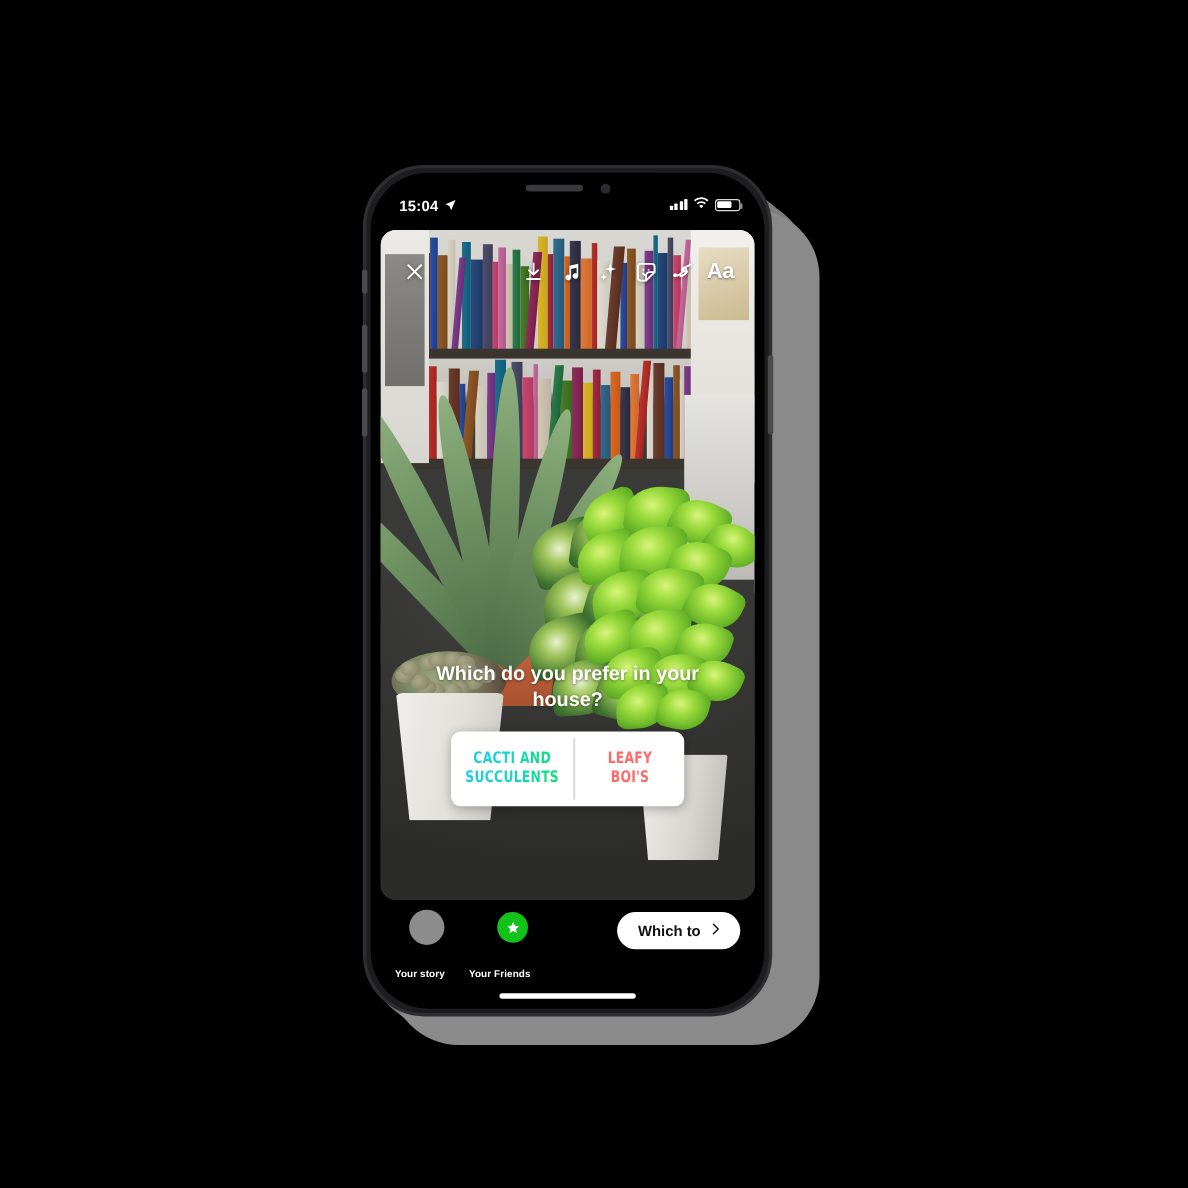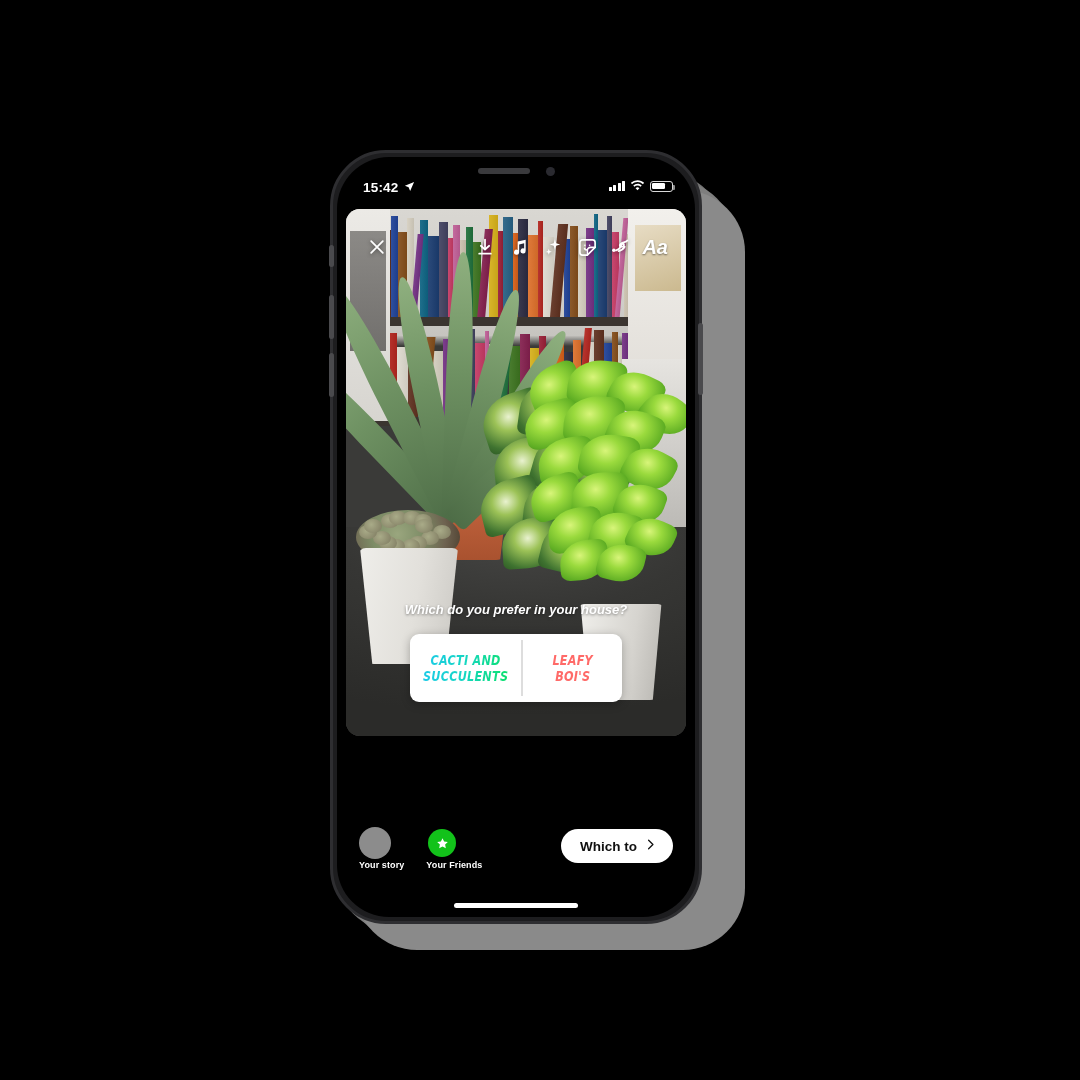--- a/index.html
+++ b/index.html
@@ -61,22 +61,22 @@
 
   .battery { width:23px; height:11px; border:1.4px solid rgba(255,255,255,.85);
     border-radius:3px; position:relative; padding:1.3px; }
   .battery::after { content:""; position:absolute; right:-3.2px; top:3px;
     width:1.8px; height:5px; background:rgba(255,255,255,.55);
     border-radius:0 1px 1px 0; }
   .battery b { display:block; height:100%; background:#fff; border-radius:1.2px; }
 
   
   .story {
-    position:absolute; left:9px; top:52px; right:9px; height:527px;
-    border-radius:14px; overflow:hidden; background:#2a2a28; z-index:10;font-style:italic;
+    position:absolute; left:9px; top:52px; right:9px; height:609px;
+    border-radius:14px; overflow:hidden; background:#2a2a28; z-index:10;
   }
 
   
   .photo { position:absolute; inset:0; }
 
   .wall { position:absolute; inset:0;
     background:linear-gradient(180deg,#d9d7d2 0%,#cfcdc8 18%,#c6c4bf 24%,
       #3a3a38 26%,#3a3a38 100%); }
 
   
@@ -162,39 +162,39 @@
     width:34px; height:34px; cursor:pointer; }
   .spacer-flex { flex:1 1 auto; }
   .tool svg { display:block; filter:drop-shadow(0 1px 2px rgba(0,0,0,.45)); }
   .tool-aa { font-size:20px; font-weight:700; letter-spacing:-.3px;
     text-shadow:0 1px 2px rgba(0,0,0,.5); }
 
   
   .poll { position:absolute; left:0; right:0; top:392px; z-index:25;
     display:flex; flex-direction:column; align-items:center; gap:16px; }
   .poll-q { width:262px; text-align:center; color:#fff;
-    font-size:13px; font-weight:700; line-height:1.32;
+    font-size:18px; font-weight:700; line-height:1.32;
     text-shadow:0 1px 3px rgba(0,0,0,.45); }
   .poll-opts { display:flex; width:212px; height:68px;
     background:#fff; border-radius:9px; overflow:hidden;
     box-shadow:0 2px 10px rgba(0,0,0,.28); }
   .poll-opt { flex:1 1 0; display:flex; align-items:center; justify-content:center;
     text-align:center; padding:0 6px; line-height:1.12;
     font-size:14.5px; font-weight:700; letter-spacing:.3px;
     font-family:"DejaVu Sans Condensed","Liberation Sans Narrow","Liberation Sans",sans-serif;
     transform:scaleX(.86); }
   .poll-opt.left  { background:linear-gradient(96deg,#1ec8ef 0%,#16d6c4 48%,#0ae25e 100%);
     -webkit-background-clip:text; background-clip:text; color:transparent; }
   .poll-opt.right { color:#ff6a68; }
   .poll-div { width:1.4px; background:#ddd; margin:6px 0; flex:0 0 auto; }
 
   
   .bottombar { position:absolute; left:0; right:0; top:670px; height:64px;
     z-index:30; display:flex; align-items:flex-start; padding:0 22px; gap:22px; }
-  .dest { display:flex; flex-direction:column; align-items:flex-start; gap:1px;
+  .dest { display:flex; flex-direction:column; align-items:flex-end; gap:21px;
     cursor:pointer; }
   .dest-avatar { width:32px; height:32px; border-radius:50%; background:#8c8c8c; }
   .dest-cf { width:28px; height:28px; border-radius:50%; background:#12c21a;
     display:flex; align-items:center; justify-content:center; margin:2px; }
   .dest-label { color:#fff; font-size:9px; font-weight:600; letter-spacing:.1px;
     white-space:nowrap; }
   .bb-spacer { flex:1 1 auto; }
   .sendto { margin-top:2px; display:flex; align-items:center; gap:7px;
     background:#fff; color:#111; border-radius:20px;
     padding:9px 16px 9px 19px; font-size:13.5px; font-weight:700; cursor:pointer; }
@@ -221,21 +221,21 @@
 
     <div class="phone-inner">
 
       <div class="notch">
         <div class="speaker"></div>
         <div class="camera"></div>
       </div>
 
       <div class="statusbar">
         <div class="sb-left">
-          <span>15:42</span>
+          <span>15:04</span>
           <span>
             <svg width="11" height="11" viewBox="0 0 24 24" fill="#fff">
               <path d="M22 2 2 10.4l8.1 3.1 3.3 8.5z"></path>
             </svg>
           </span>
         </div>
         <div class="sb-right">
           <span class="bars">
             <i></i>
               <i></i>

